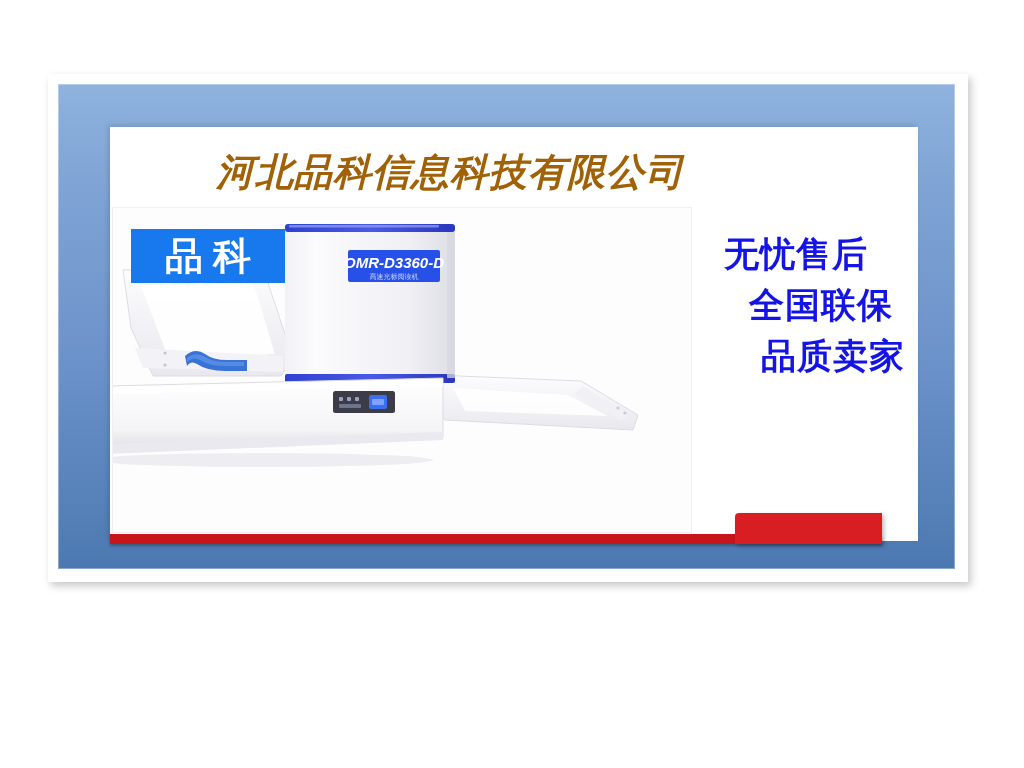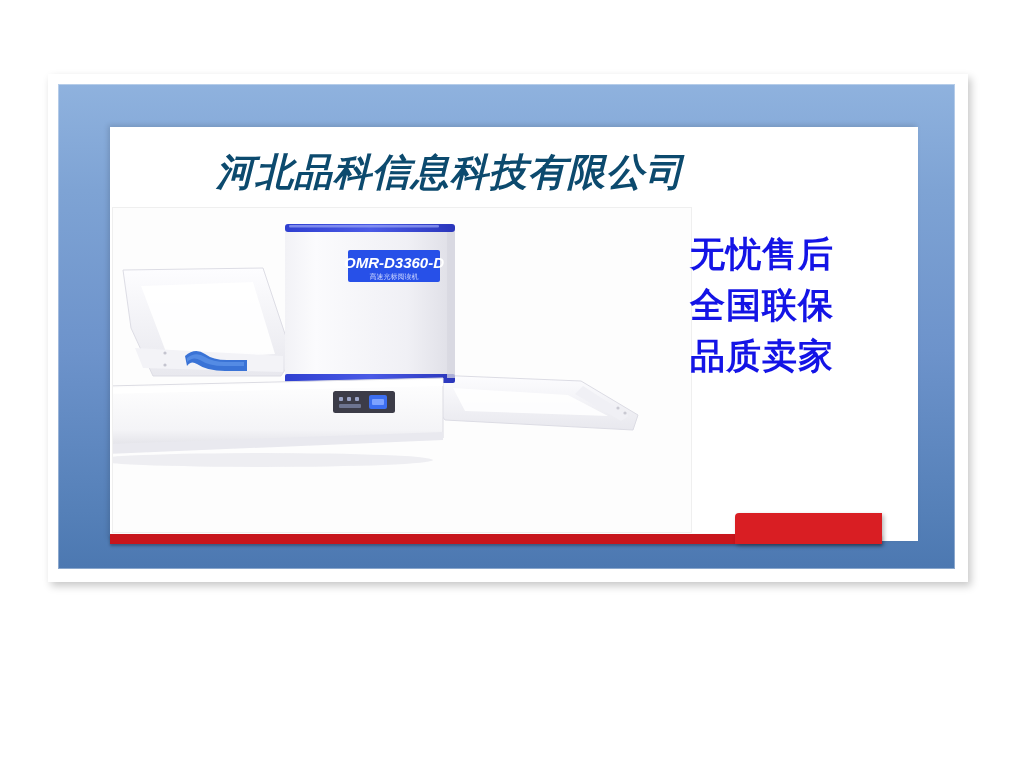--- a/index.html
+++ b/index.html
@@ -53,21 +53,21 @@
     position: absolute;
     left: 130px;
     top: 147px;
     width: 640px;
     text-align: center;
     font-family: "Liberation Serif", "DejaVu Serif", serif;
     font-style: italic;
     font-weight: bold;
     font-size: 38px;
     letter-spacing: 1px;
-    color: #0c4a6e;
+    color: #a16207;
     white-space: nowrap;
   }
 
   
   #product-photo {
     position: absolute;
     left: 112px;
     top: 207px;
     width: 578px;
     height: 324px;
@@ -96,21 +96,21 @@
 
   
   #scanner { position: absolute; left: 0; top: 0; width: 578px; height: 324px; }
 
   
   #slogans {
     position: absolute;
     left: 690px;
     top: 228px;
     width: 228px;
-    text-align: left;
+    text-align: right;
     color: #1414e6;
     font-family: "Liberation Sans", sans-serif;
     font-weight: bold;
     font-size: 35px;
     line-height: 51px;
     letter-spacing: 1px;
   }
   #slogans .slogan-line { display: block; white-space: nowrap; }
   #slogans .slogan-line.l0 { padding-right: 50px; }
   #slogans .slogan-line.l1 { padding-right: 25px; }
@@ -227,20 +227,21 @@
       <rect x="234" y="189" width="4" height="4" rx="1" fill="#9aa3c6"></rect>
       <rect x="242" y="189" width="4" height="4" rx="1" fill="#9aa3c6"></rect>
       <rect x="226" y="196" width="22" height="4" rx="1" fill="#6d7490"></rect>
       <rect x="256" y="187" width="18" height="14" rx="2" fill="#3c6ef0"></rect>
       <rect x="259" y="191" width="12" height="6" rx="1" fill="#7da2ff"></rect>
     </g>
 
     <ellipse cx="150" cy="252" rx="170" ry="7" fill="#d8d8e0" opacity="0.4"></ellipse>
   </svg>
 
+  <div id="brand-badge">品科</div>
 </div>
 
 <div id="slogans">
   <span class="slogan-line l0">无忧售后</span>
   <span class="slogan-line l1">全国联保</span>
   <span class="slogan-line l3">品质卖家</span>
 </div>
 
 <div id="red-strip"></div>
 <div id="red-block"></div>

